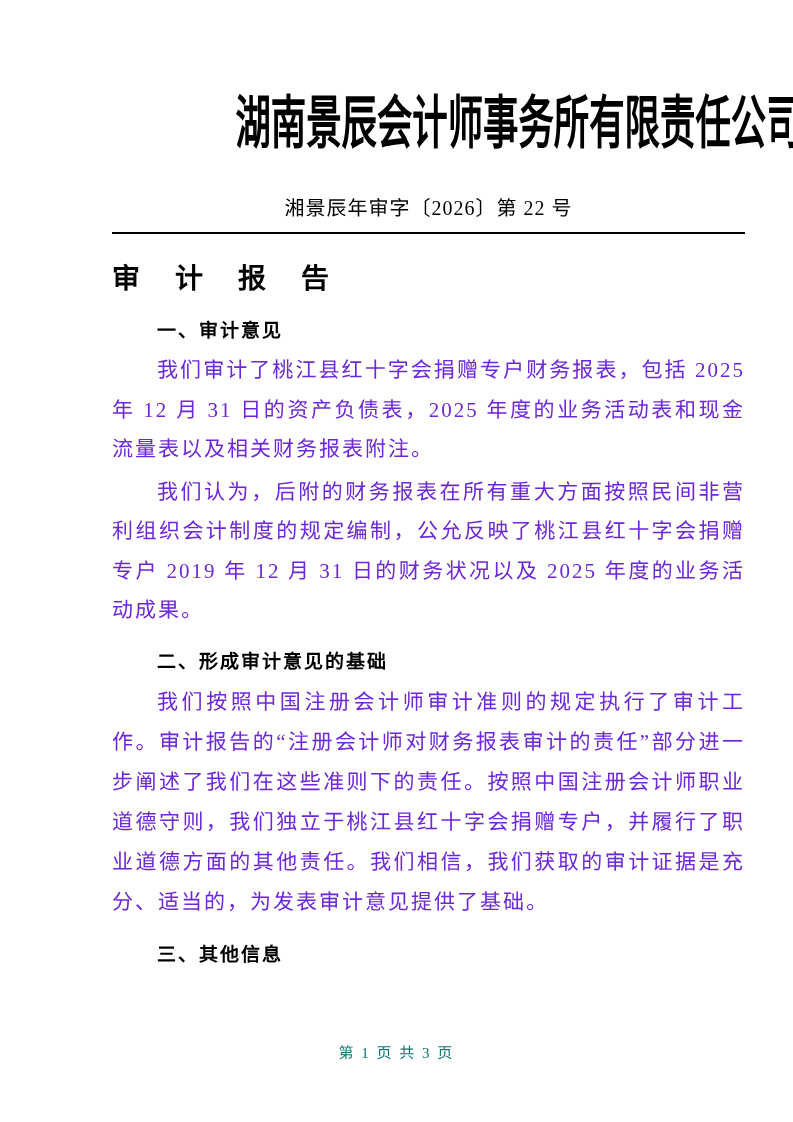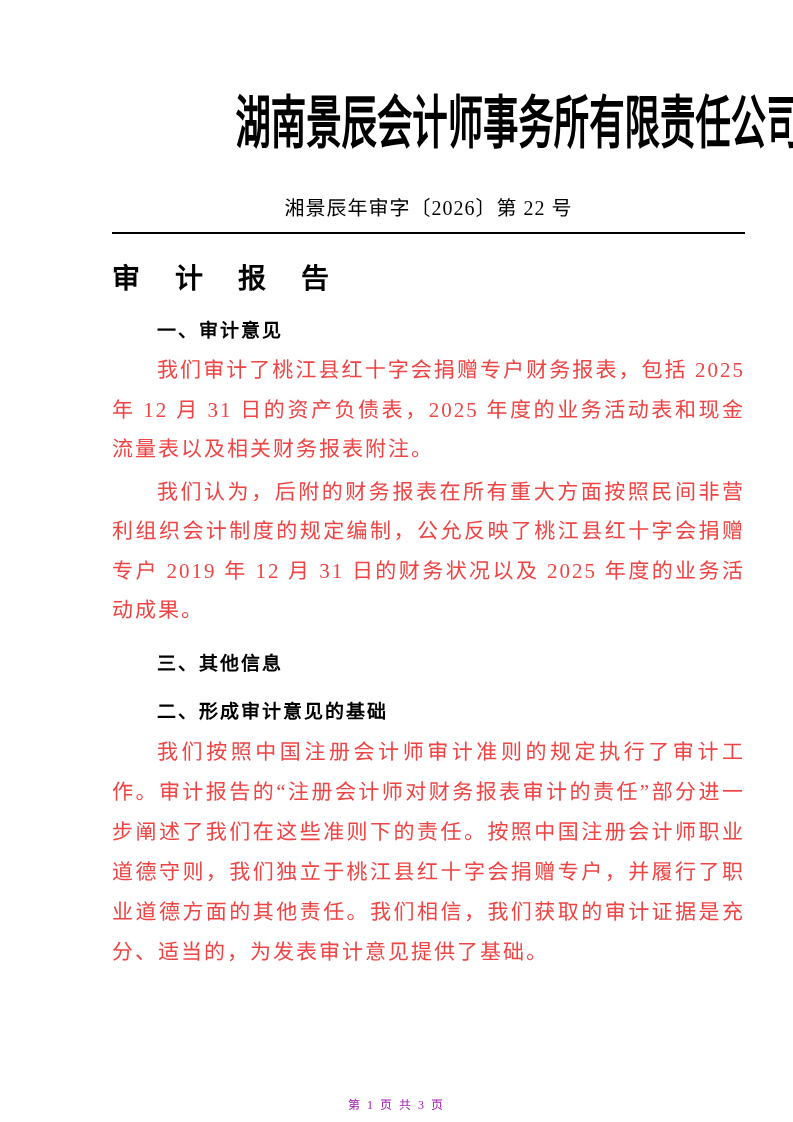--- a/index.html
+++ b/index.html
@@ -73,35 +73,35 @@
     margin-top: 16px;
   }
   .para {
     margin: 3px 0 0 0;
     font-size: 21px;
     line-height: 39.5px;
     letter-spacing: 2px;
     text-align: justify;
     text-justify: inter-character;
     text-indent: 45px;
-    color: #ef4444;
+    color: #6d28d9;
   }
   .para.loose {
     line-height: 40px;
   }
   .page-footer {
     position: absolute;
-    top: 1095px;
+    top: 1043px;
     left: 0;
     right: 0;
     text-align: center;
-    font-size: 12px;
+    font-size: 15px;
     line-height: 20px;
     letter-spacing: 2px;
-    color: #a21caf;
+    color: #0f766e;
   }
 </style>
 </head>
 <body>
 
 <div class="page">
 
   <h1 class="firm-name">湖南景辰会计师事务所有限责任公司</h1>
 
   <div class="ref-number">湘景辰年审字〔2026〕第 22 号</div>
@@ -111,23 +111,23 @@
   <div class="report-title">审 计 报 告</div>
 
 
   <div>
     <div class="sec-heading">一、审计意见</div>
     <p class="para">我们审计了桃江县红十字会捐赠专户财务报表，包括 2025 年 12 月 31 日的资产负债表，2025 年度的业务活动表和现金流量表以及相关财务报表附注。</p>
     <p class="para">我们认为，后附的财务报表在所有重大方面按照民间非营利组织会计制度的规定编制，公允反映了桃江县红十字会捐赠专户 2019 年 12 月 31 日的财务状况以及 2025 年度的业务活动成果。</p>
   </div>
 
   <div>
-    <div class="sec-heading last">三、其他信息</div>
+    <div class="sec-heading">二、形成审计意见的基础</div>
+    <p class="para loose">我们按照中国注册会计师审计准则的规定执行了审计工作。审计报告的“注册会计师对财务报表审计的责任”部分进一步阐述了我们在这些准则下的责任。按照中国注册会计师职业道德守则，我们独立于桃江县红十字会捐赠专户，并履行了职业道德方面的其他责任。我们相信，我们获取的审计证据是充分、适当的，为发表审计意见提供了基础。</p>
   </div>
 
   <div>
-    <div class="sec-heading">二、形成审计意见的基础</div>
-    <p class="para loose">我们按照中国注册会计师审计准则的规定执行了审计工作。审计报告的“注册会计师对财务报表审计的责任”部分进一步阐述了我们在这些准则下的责任。按照中国注册会计师职业道德守则，我们独立于桃江县红十字会捐赠专户，并履行了职业道德方面的其他责任。我们相信，我们获取的审计证据是充分、适当的，为发表审计意见提供了基础。</p>
+    <div class="sec-heading last">三、其他信息</div>
   </div>
 
   <div class="page-footer">第 1 页 共 3 页</div>
 
 </div>
 
 </body></html>

